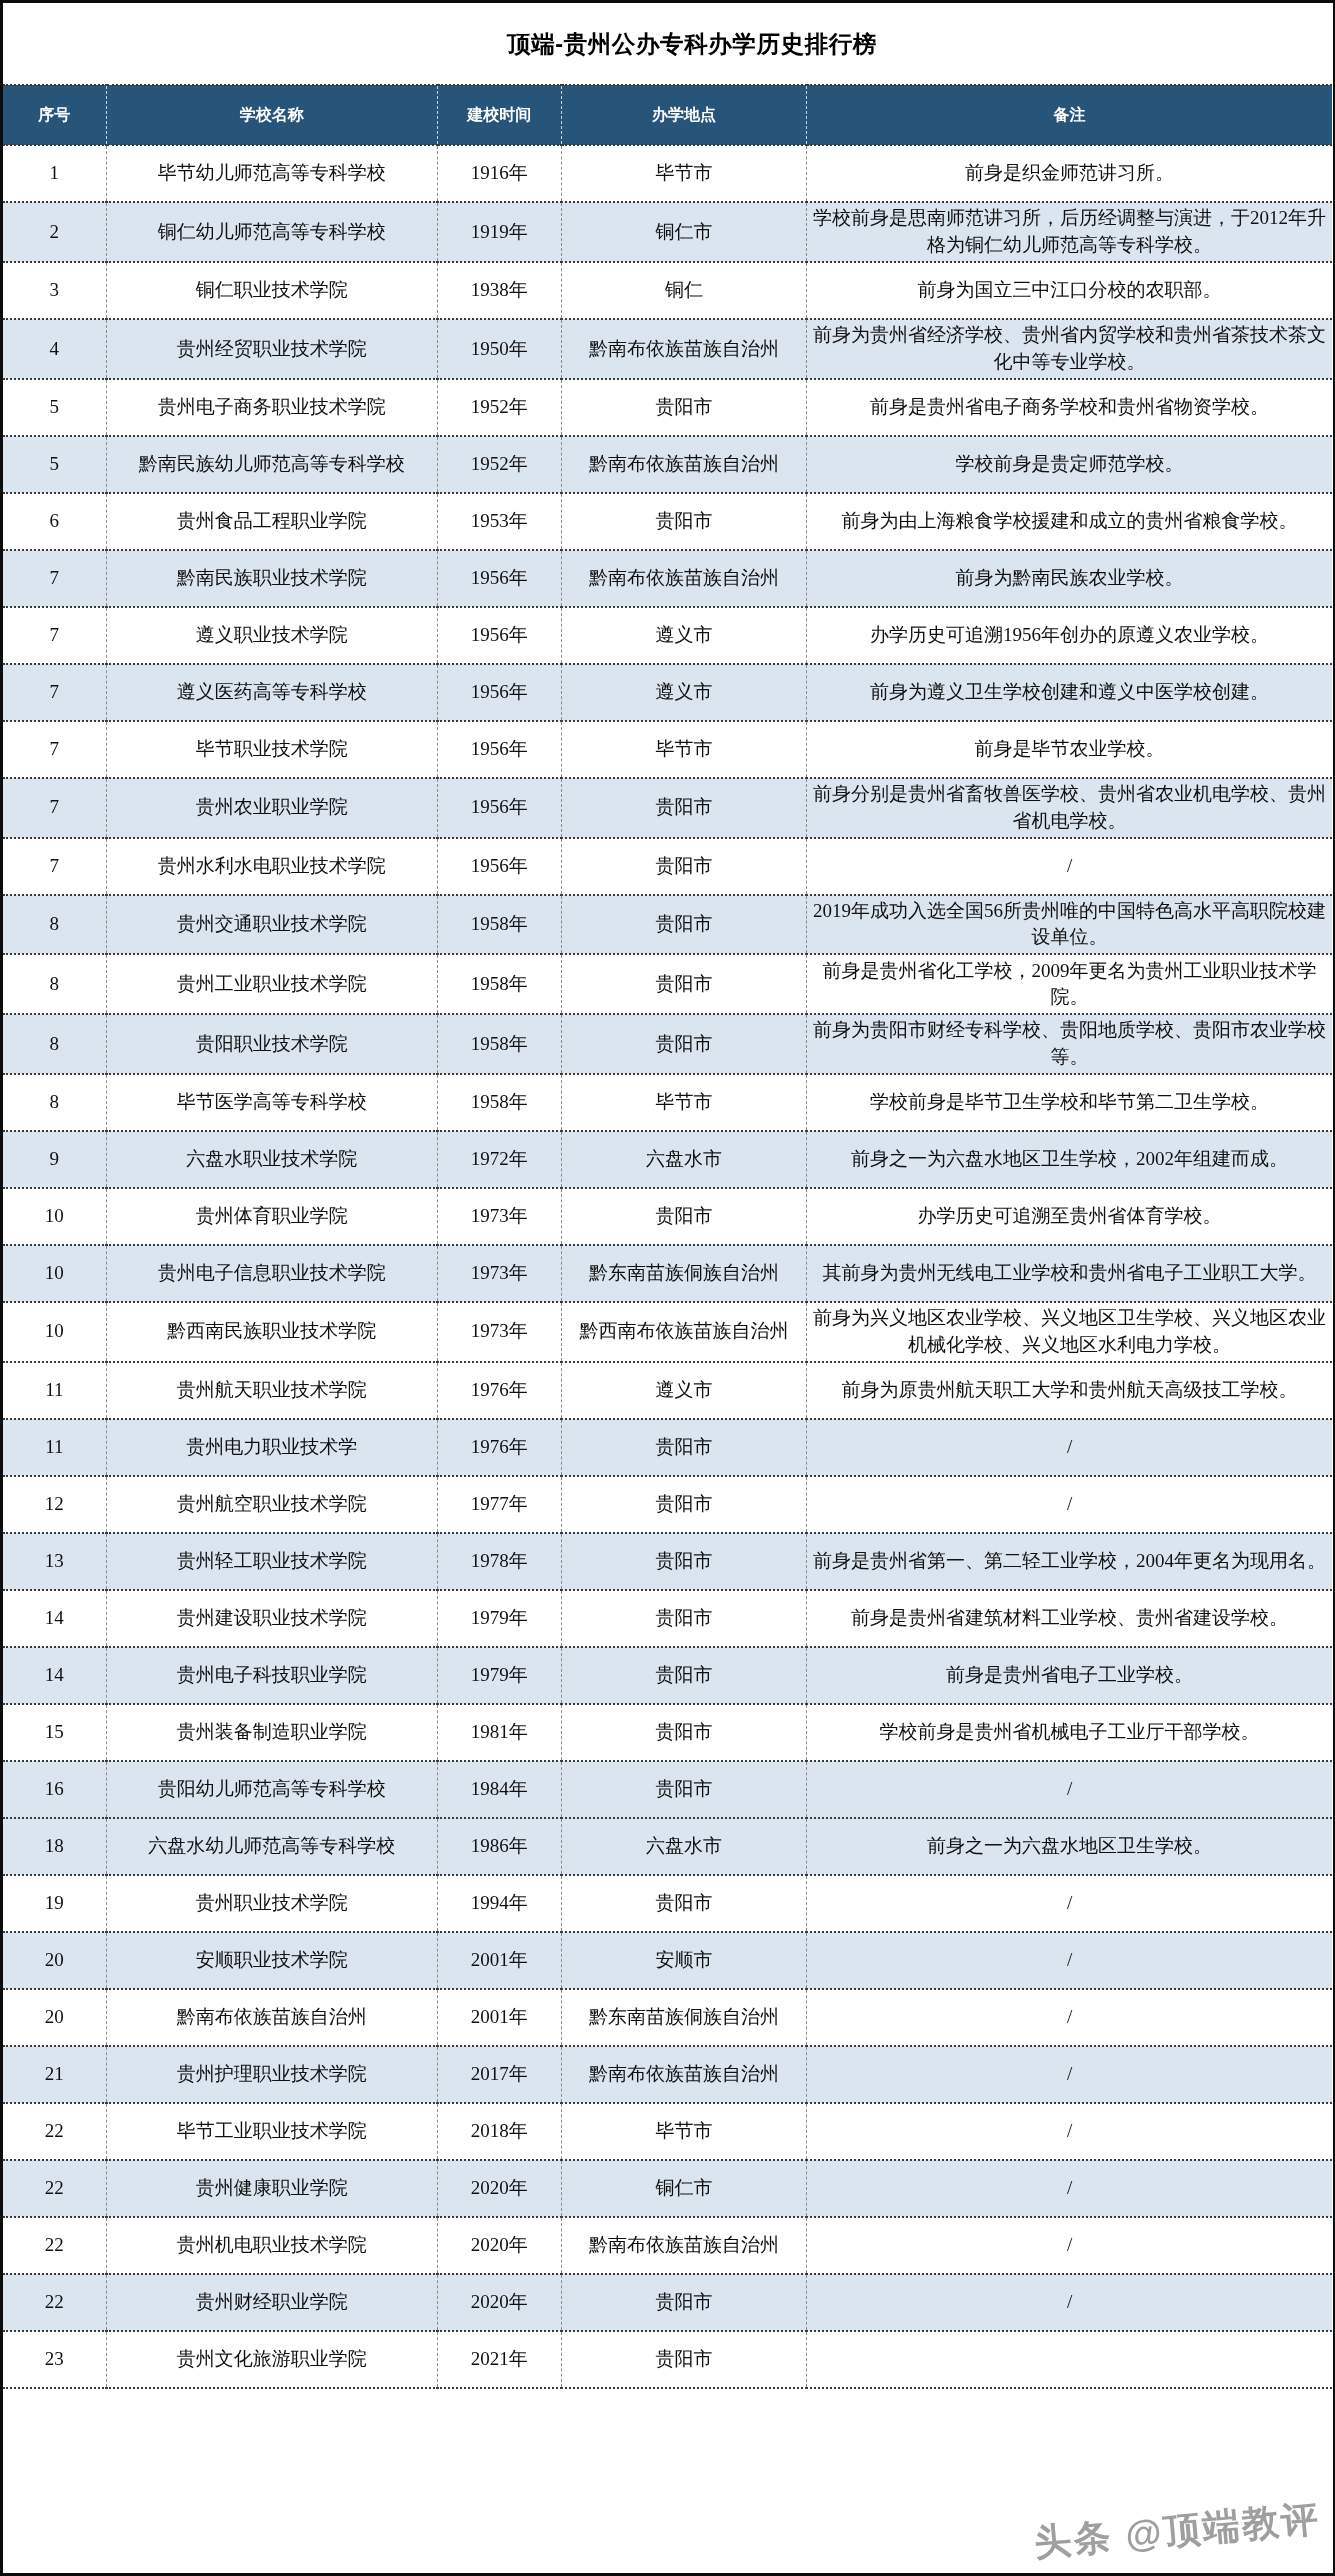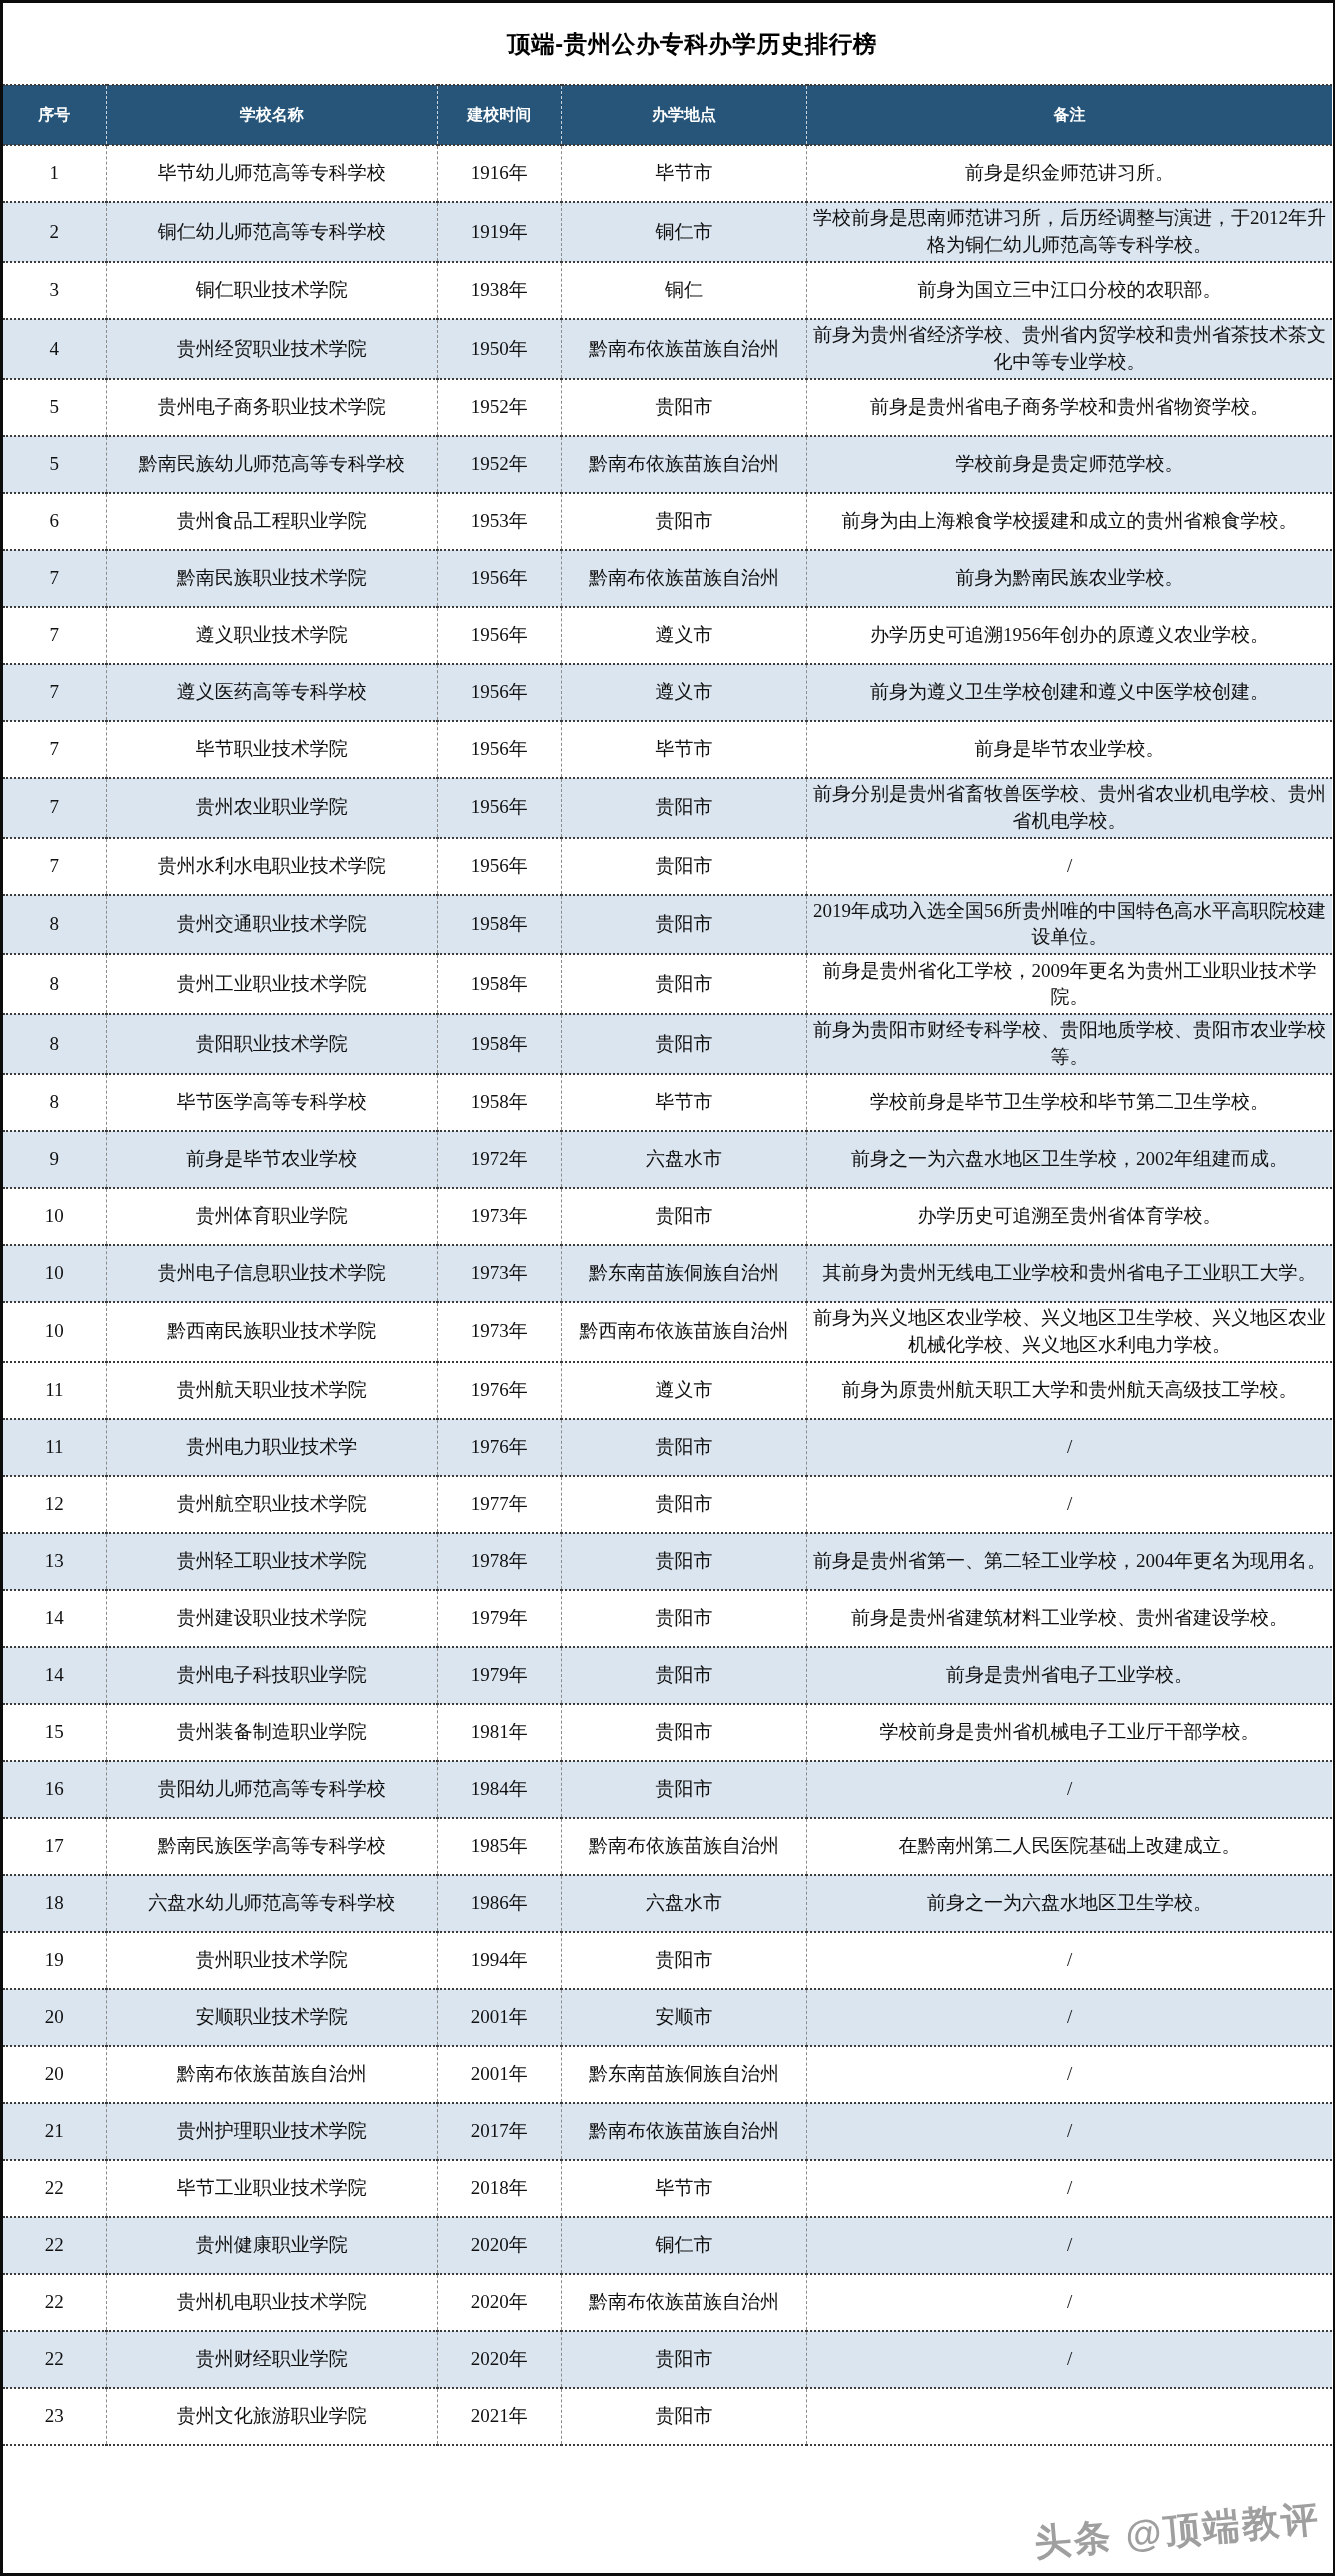--- a/index.html
+++ b/index.html
@@ -211,21 +211,21 @@
         </tr>
         <tr>
           <td class="col-index">8</td>
           <td class="col-name">毕节医学高等专科学校</td>
           <td class="col-year">1958年</td>
           <td class="col-location">毕节市</td>
           <td class="col-note">学校前身是毕节卫生学校和毕节第二卫生学校。</td>
         </tr>
         <tr class="shaded">
           <td class="col-index">9</td>
-          <td class="col-name">前身是毕节农业学校</td>
+          <td class="col-name">六盘水职业技术学院</td>
           <td class="col-year">1972年</td>
           <td class="col-location">六盘水市</td>
           <td class="col-note">前身之一为六盘水地区卫生学校，2002年组建而成。</td>
         </tr>
         <tr>
           <td class="col-index">10</td>
           <td class="col-name">贵州体育职业学院</td>
           <td class="col-year">1973年</td>
           <td class="col-location">贵阳市</td>
           <td class="col-note">办学历史可追溯至贵州省体育学校。</td>
@@ -293,27 +293,20 @@
           <td class="col-location">贵阳市</td>
           <td class="col-note">学校前身是贵州省机械电子工业厅干部学校。</td>
         </tr>
         <tr class="shaded">
           <td class="col-index">16</td>
           <td class="col-name">贵阳幼儿师范高等专科学校</td>
           <td class="col-year">1984年</td>
           <td class="col-location">贵阳市</td>
           <td class="col-note center">/</td>
         </tr>
-        <tr>
-          <td class="col-index">17</td>
-          <td class="col-name">黔南民族医学高等专科学校</td>
-          <td class="col-year">1985年</td>
-          <td class="col-location">黔南布依族苗族自治州</td>
-          <td class="col-note">在黔南州第二人民医院基础上改建成立。</td>
-        </tr>
         <tr class="shaded">
           <td class="col-index">18</td>
           <td class="col-name">六盘水幼儿师范高等专科学校</td>
           <td class="col-year">1986年</td>
           <td class="col-location">六盘水市</td>
           <td class="col-note">前身之一为六盘水地区卫生学校。</td>
         </tr>
         <tr>
           <td class="col-index">19</td>
           <td class="col-name">贵州职业技术学院</td>

